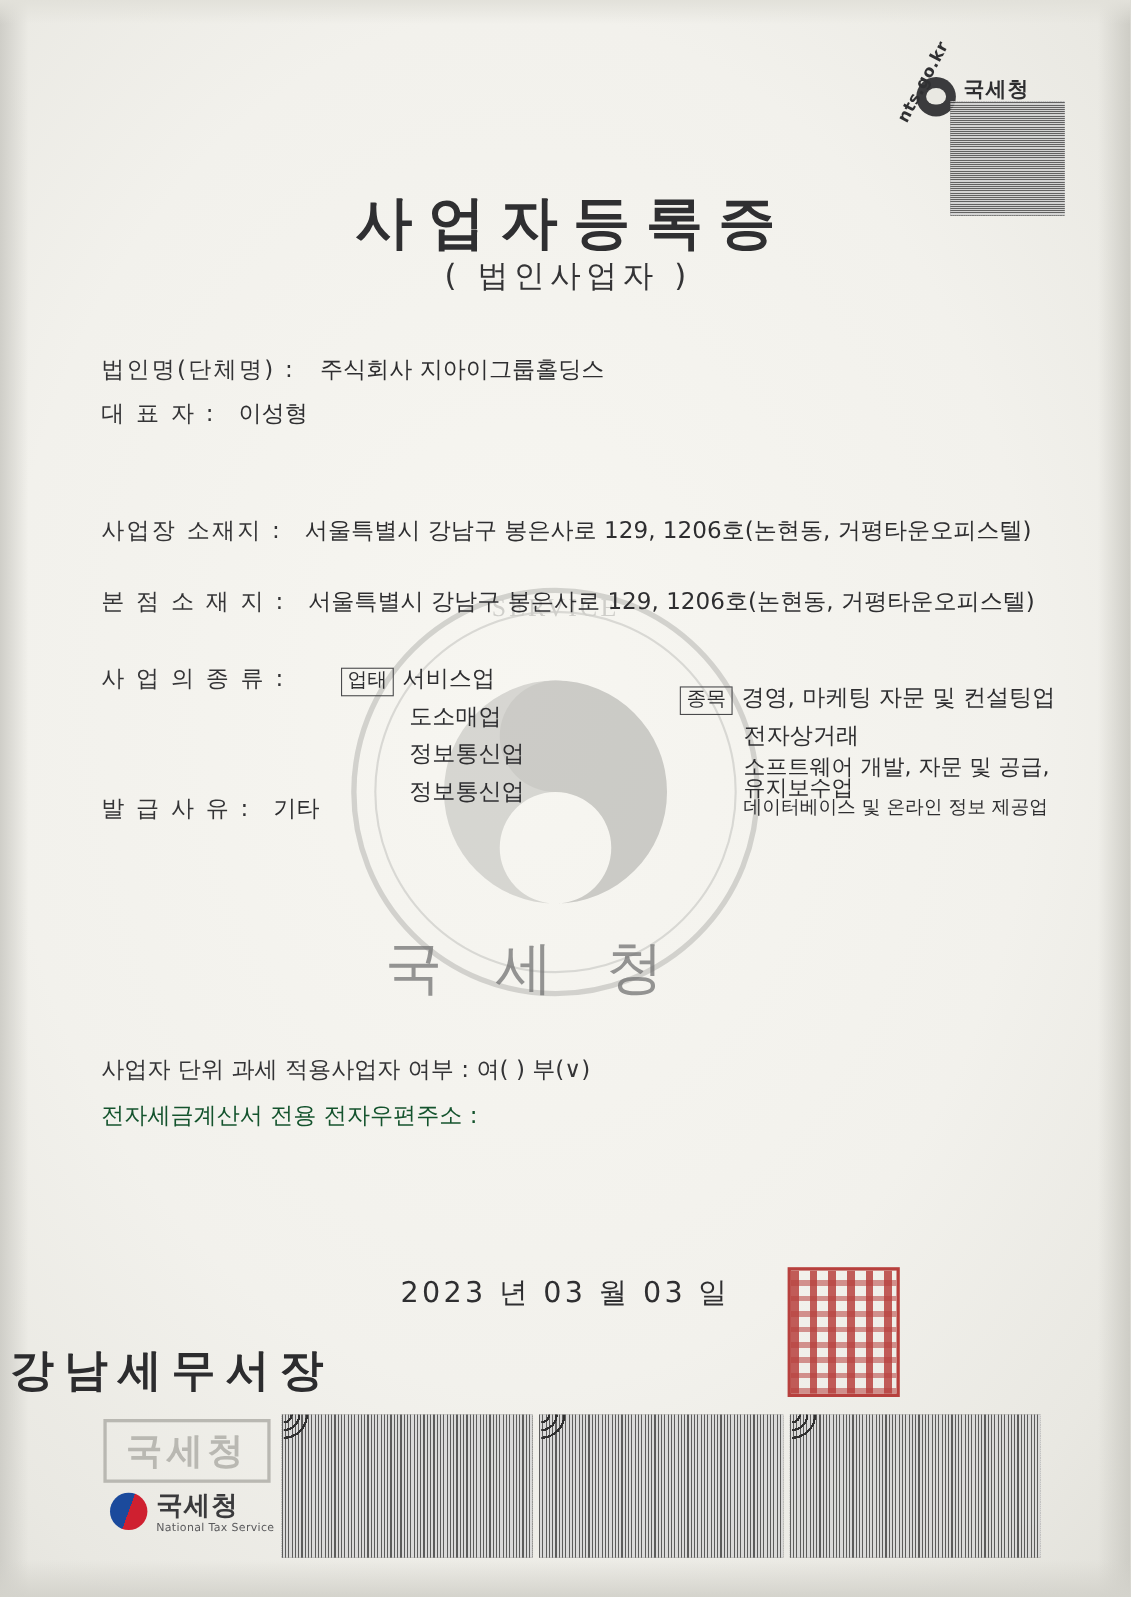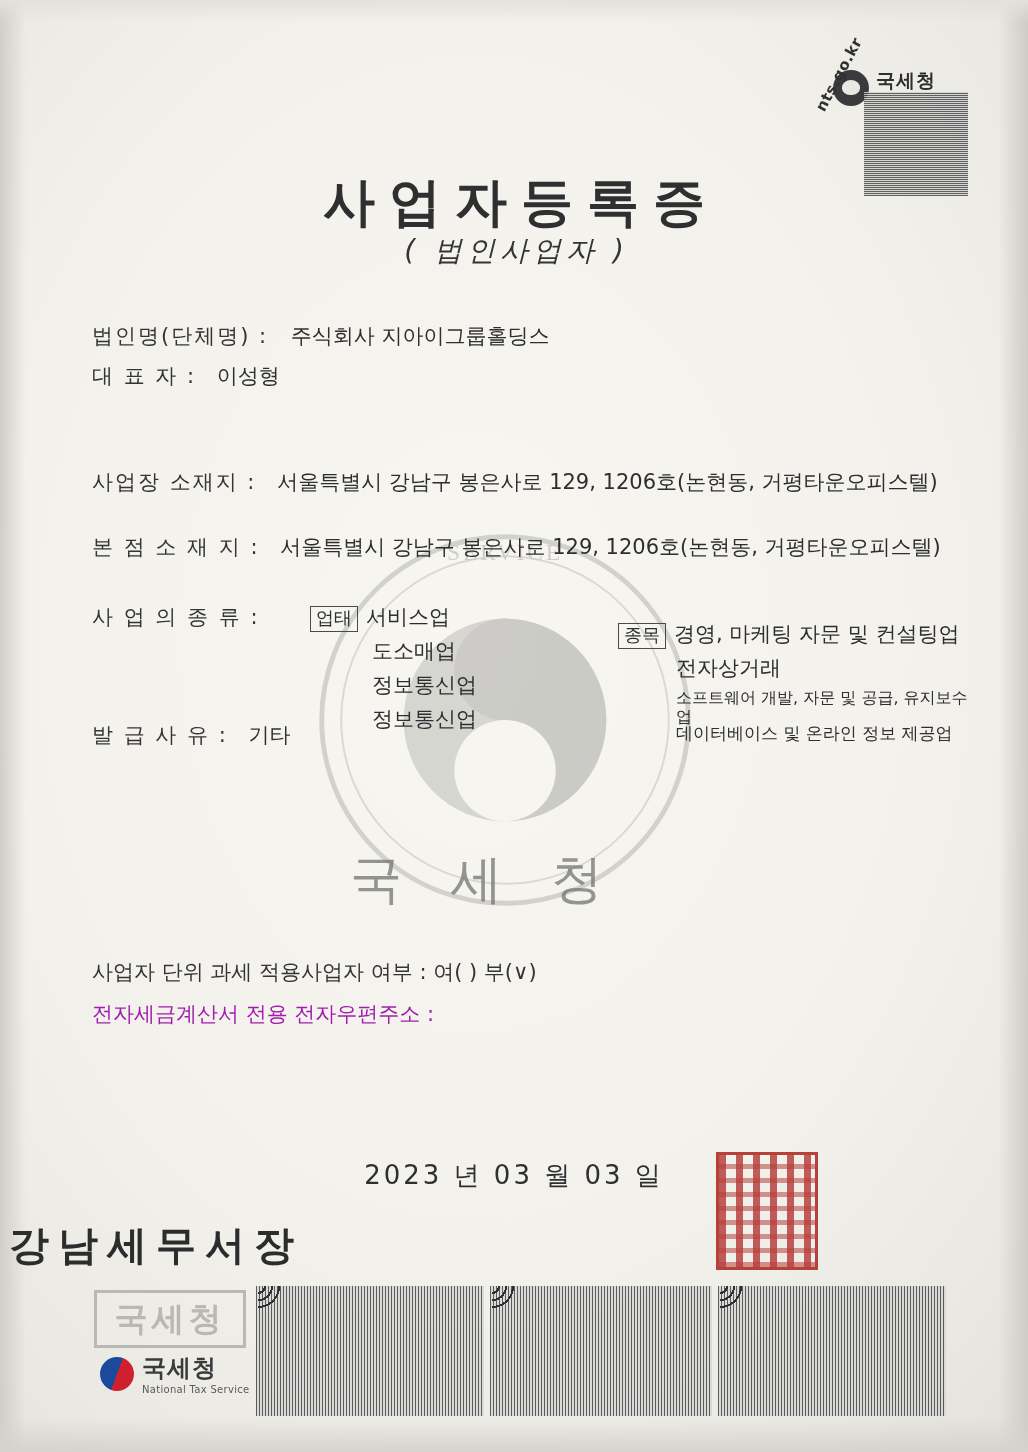--- a/index.html
+++ b/index.html
@@ -124,21 +124,20 @@
   }
   .subtitle {
     position: absolute;
     left: 0; top: 232px;
     width: 1028px;
     text-align: center;
     font-size: 28px;
     letter-spacing: 5px;
     color: #343436;
     text-indent: 5px;
-    font-style: italic;
   }
   .regno {
     position: absolute;
     left: 0; top: 276px;
     width: 1028px;
     text-align: center;
     font-size: 28px;
     letter-spacing: 2px;
     color: #2f2f31;
   }
@@ -164,24 +163,24 @@
     padding: 1px 5px 2px 5px;
     font-size: 18px;
     line-height: 1.15;
     margin-right: 8px;
     color: #2e2e30;
   }
 
   .biz-col-a { position: absolute; left: 310px; top: 603px; font-size: 21px; color: #2e2e30; }
   .biz-col-b { position: absolute; left: 618px; top: 620px; font-size: 21px; color: #2e2e30; }
   .biz-line { height: 34px; white-space: nowrap; }
-  .biz-line.small { font-size: 16px; line-height: 19px; height: 34px; white-space: normal; width: 300px; }
+  .biz-line.small { font-size: 20px; line-height: 19px; height: 34px; white-space: normal; width: 300px; }
 
   .r-unit   { position: absolute; left: 92px; top: 958px; font-size: 21px; color: #343436; }
-  .r-email  { position: absolute; left: 92px; top: 1000px; font-size: 21px; color: #a21caf; }
+  .r-email  { position: absolute; left: 92px; top: 1000px; font-size: 21px; color: #14532d; }
 
   .issue-date {
     position: absolute;
     left: 0; top: 1158px;
     width: 1028px;
     text-align: center;
     font-size: 26px;
     letter-spacing: 3px;
     color: #2f2f31;
   }

